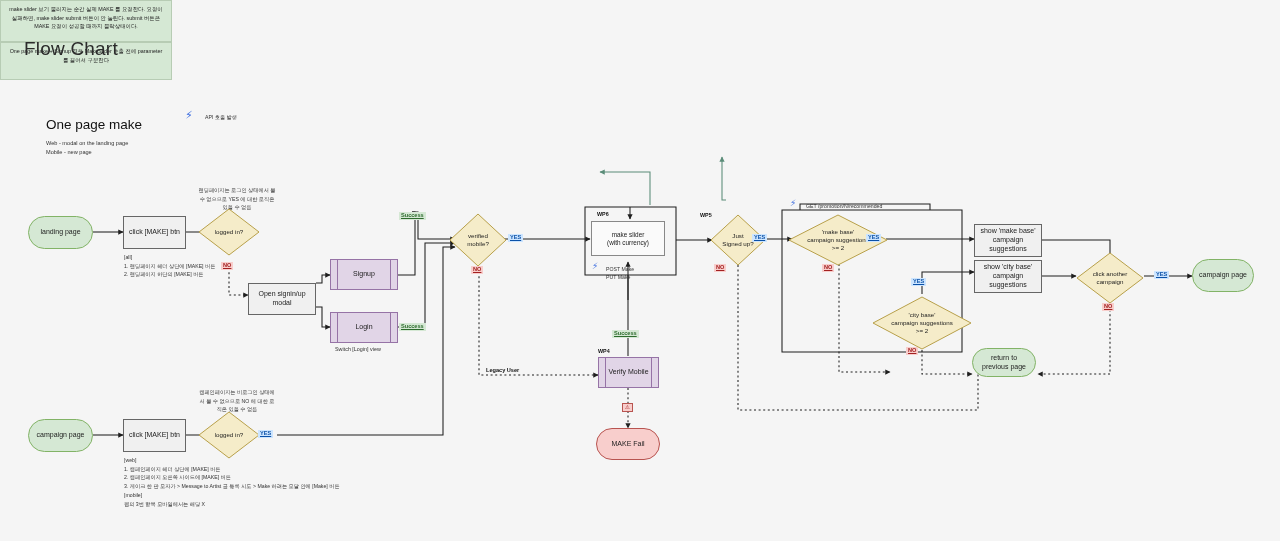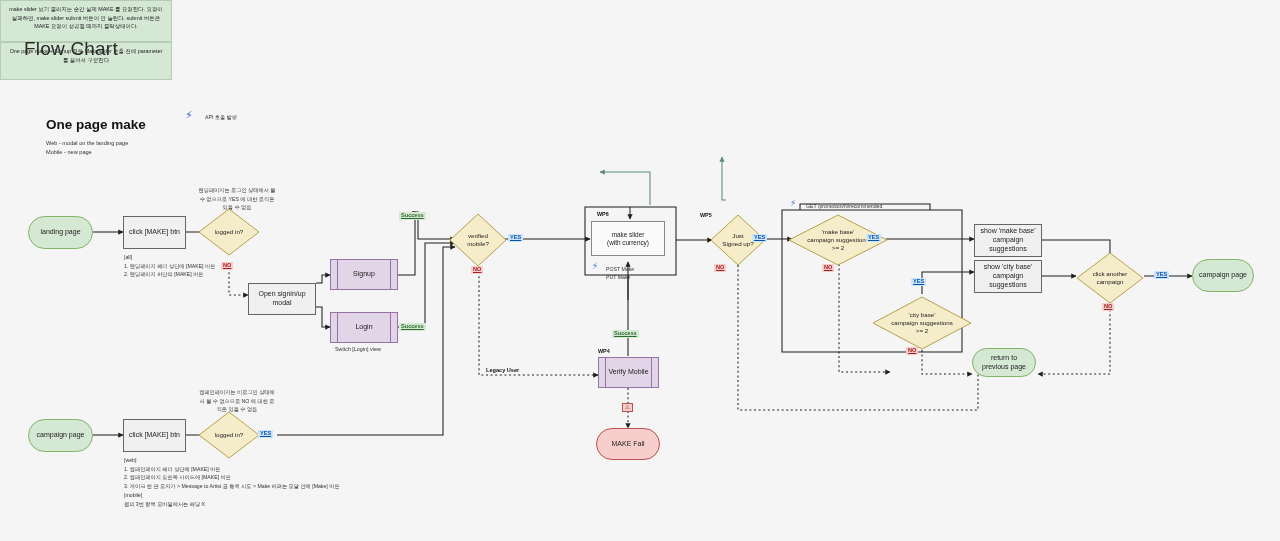--- a/index.html
+++ b/index.html
@@ -11,21 +11,21 @@
   }
   #canvas{position:absolute;inset:0;width:1280px;height:541px;}
   #wires{position:absolute;left:0;top:0;width:1280px;height:541px;pointer-events:none;}
 
   .page-title{
     position:absolute;left:24px;top:38px;
     font-size:19px;color:#2b2b2b;letter-spacing:.2px;
   }
   .hdr-title{
     position:absolute;left:46px;top:117px;
-    font-size:13.5px;font-weight:bold;color:#111;
+    font-size:13.5px;font-weight:normal;color:#111;
   }
   .hdr-sub{
     position:absolute;left:46px;top:139px;
     font-size:5.6px;color:#333;line-height:1.55;white-space:pre-line;
   }
 
   .node{position:absolute;box-sizing:border-box;
     display:flex;align-items:center;justify-content:center;text-align:center;}
   .node .lbl{white-space:pre-line;line-height:1.25;}
 

